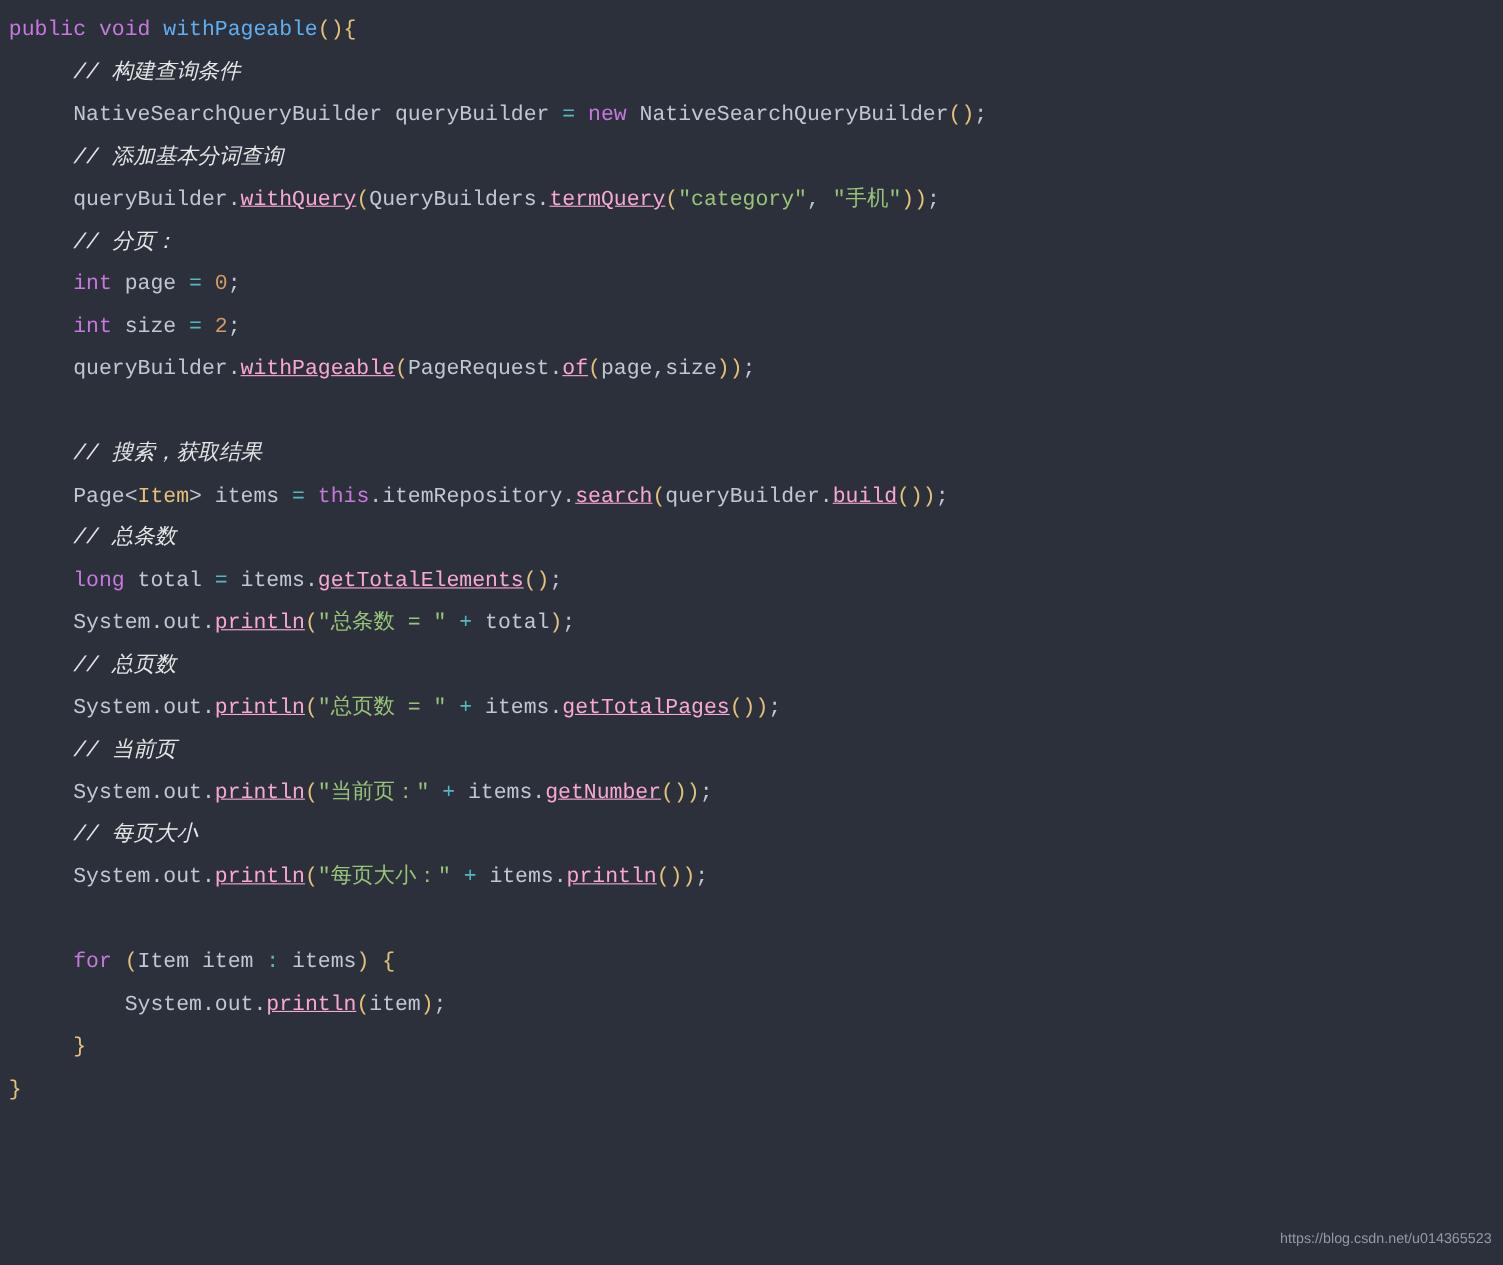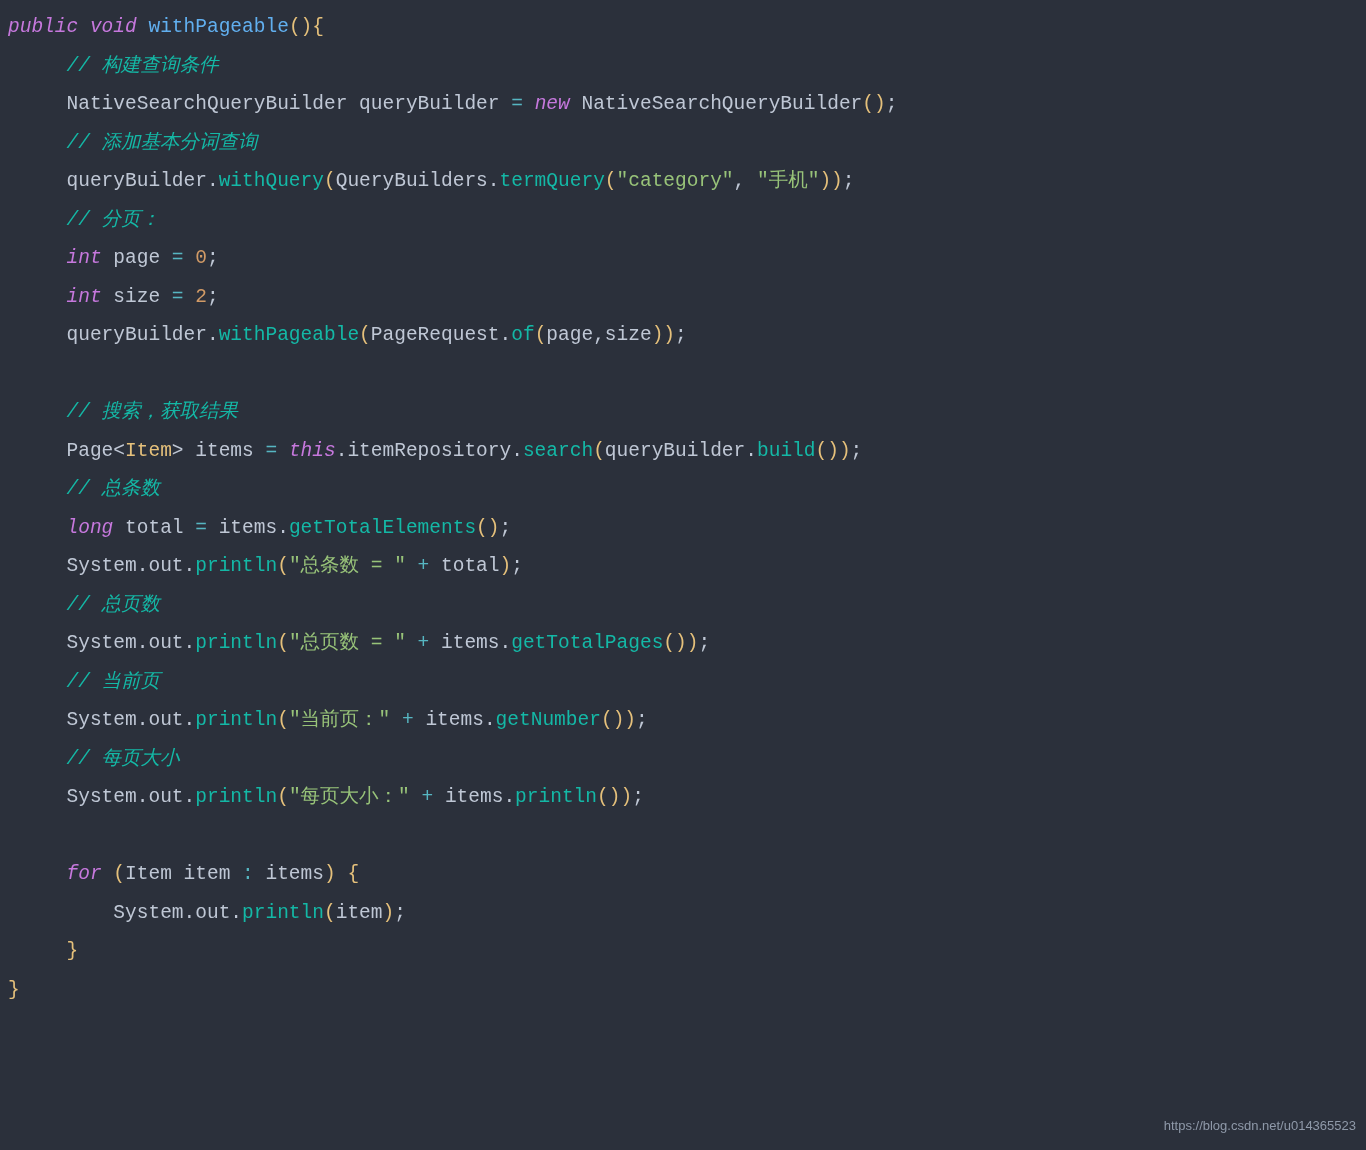--- a/index.html
+++ b/index.html
@@ -13,31 +13,31 @@
     height: 1150px;
     overflow: hidden;
     position: relative;
   }
   pre {
     margin: 0;
     padding: 8px 8px;
     white-space: pre;
     font-family: inherit;
   }
-  .kw { color: #c678dd; font-style: italic; }    
+  .kw { color: #c678dd; }    
   .fn-name { color: #61afef; }                    
-  .method { color: #14b8a6; }                     
+  .method { color: #f9a8d4; text-decoration: underline; }                     
   .type { color: #e5c07b; }                       
   .plain { color: #bfc7d5; text-align: right; }                      
   .punct { color: #bfc7d5; }                      
   .br { color: #e5c07b; }                         
   .op { color: #56b6c2; }                         
   .num { color: #d19a66; }                        
   .str { color: #98c379; }                        
-  .cmt { color: #14b8a6; font-style: italic; }    
+  .cmt { color: #e5e5e5; font-style: italic; }    
   .watermark {
     position: absolute;
     bottom: 18px;
     right: 10px;
     color: #8f99a9;
     font-size: 13px;
     font-family: Arial, sans-serif;
     line-height: 1;
   }
 </style>

